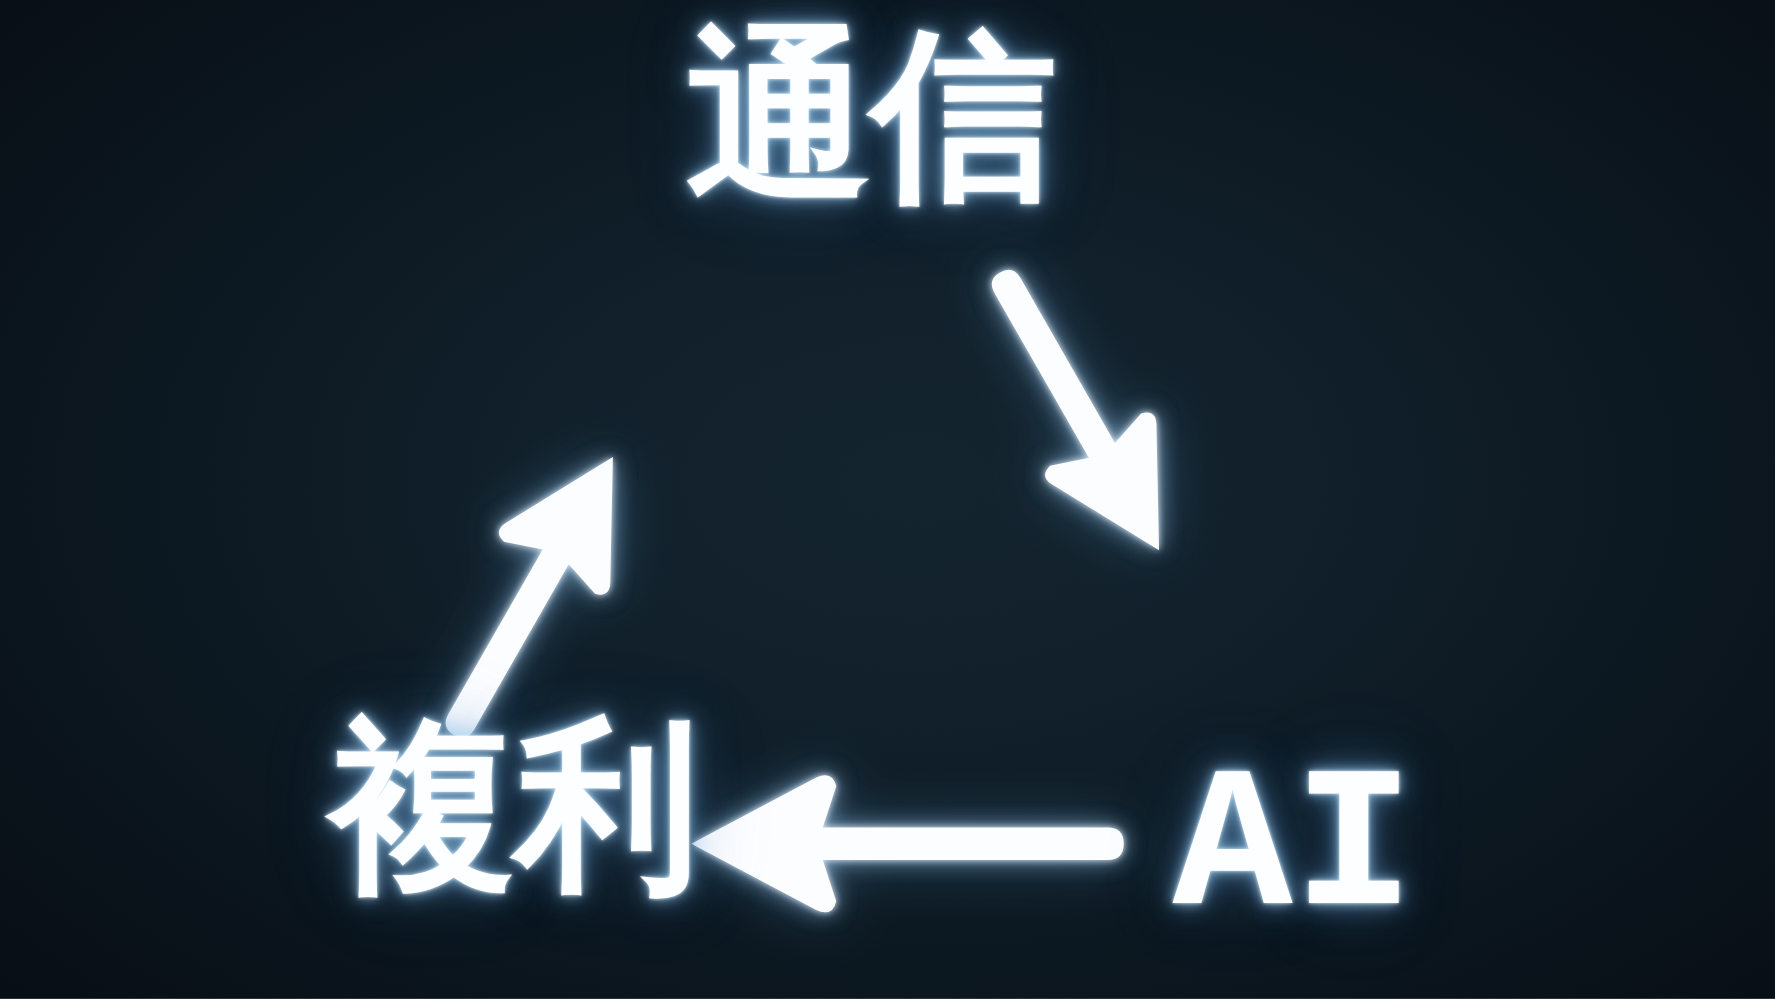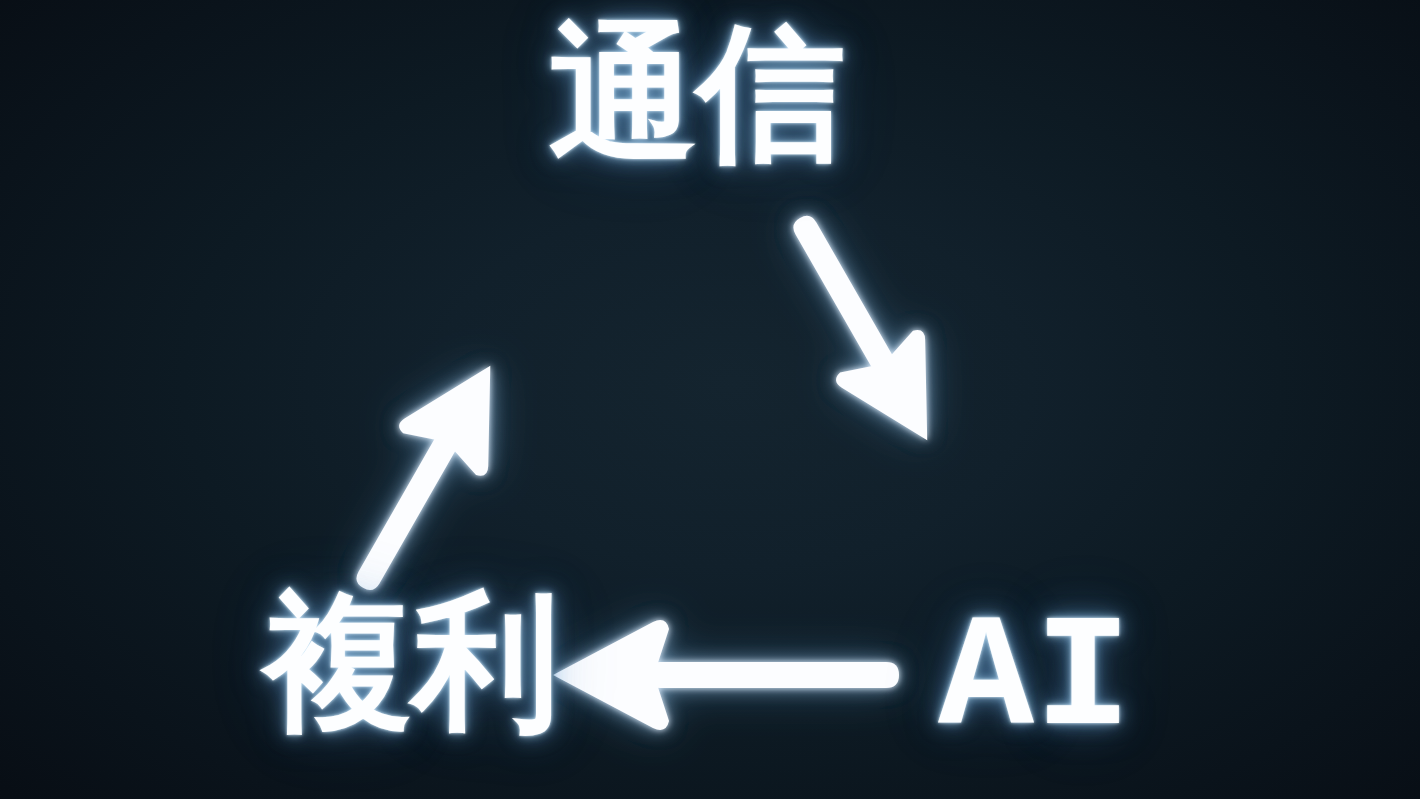--- a/index.html
+++ b/index.html
@@ -63,21 +63,21 @@
   }
 
   #node-top {
     left: 549px;
     top: 31px;
     font-size: 148px;
     font-weight: 700;
   }
   #node-bottom-left {
     left: 264px;
-    top: 600px;
+    top: 584px;
     font-size: 148px;
     font-weight: 700;
   }
   #node-bottom-right {
     left: 938px;
     top: 601px;
     font-size: 160px;
     font-weight: 700;
     letter-spacing: 1px;
     text-align: right;

